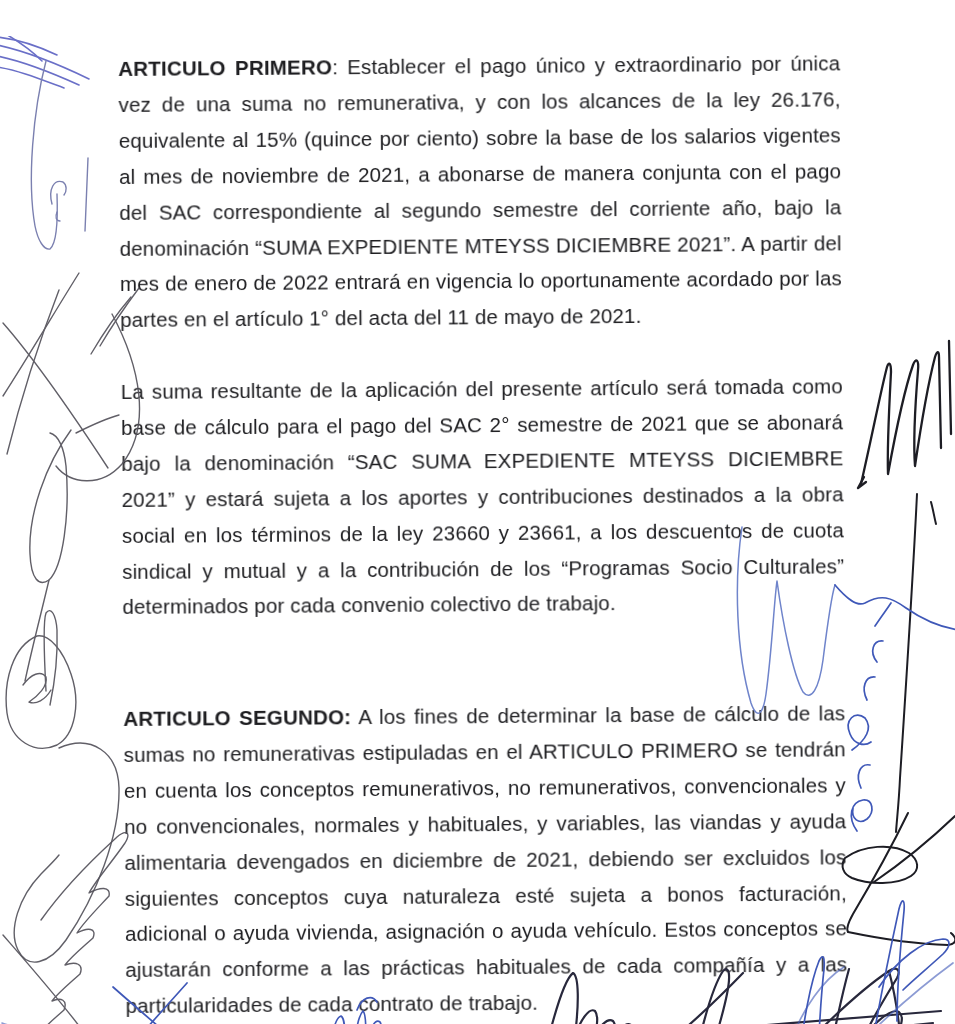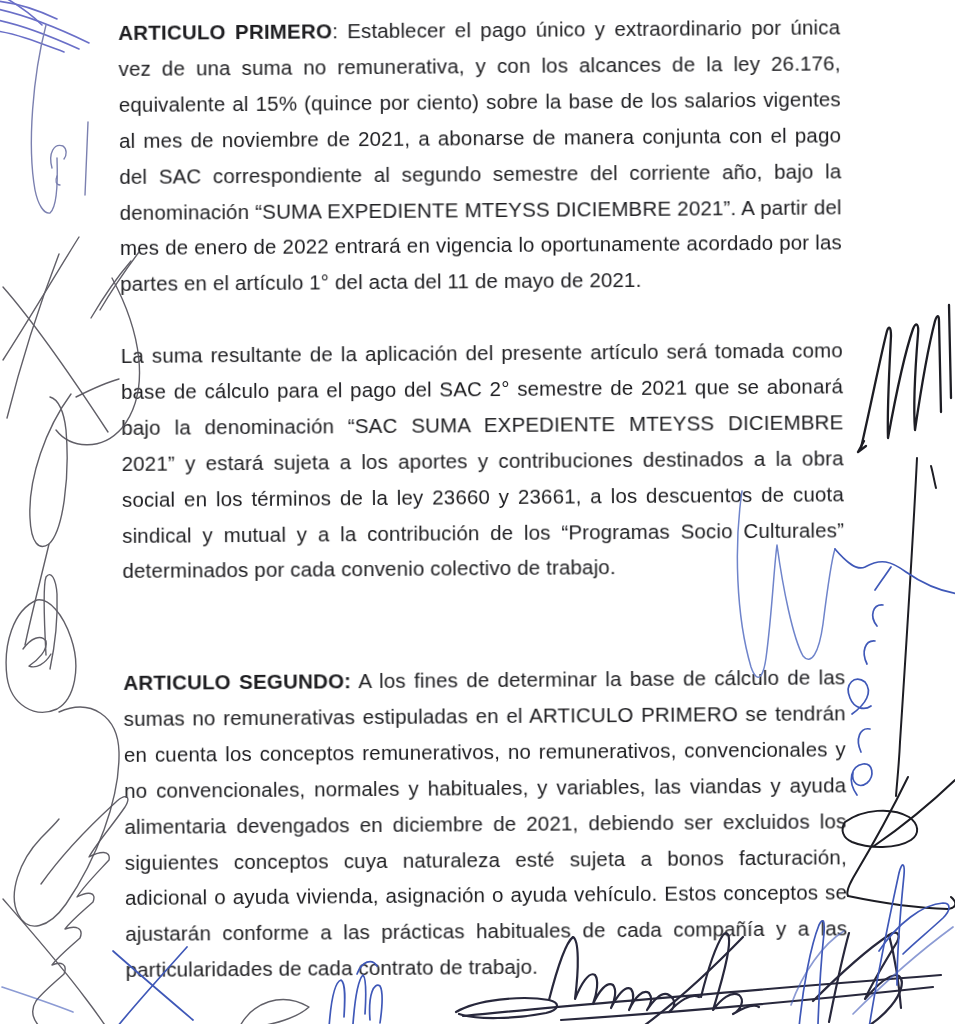--- a/index.html
+++ b/index.html
@@ -2,21 +2,21 @@
 <html lang="es" style="--ink-text: #1f1f22; --ink-blue: #3f58b8; --ink-light_blue: #6f84cb; --ink-violet_blue: #5a60c2; --ink-slate_blue: #7b80b0; --ink-gray: #54525b; --ink-black: #1d1d24; --ink-signature_dark: #28283c; --page-bg: #ffffff;"><head>
 <meta charset="utf-8">
 <style>
   html,body{margin:0;padding:0;}
   body{
     width:955px;height:1024px;
     background:var(--page-bg,#ffffff);
     overflow:hidden;position:relative;
     font-family:"Liberation Sans",sans-serif;
   }
-  .scan-page{position:absolute;inset:0;background:var(--page-bg,#fff);}
+  .scan-page{position:absolute;inset:0;background:var(--page-bg,#fff);margin-top:36px;}
   .doc-text{
     position:absolute;left:118px;top:0;width:722px;height:1024px;
     transform:rotate(-0.45deg);transform-origin:0 0;
     color:var(--ink-text,#1f1f22);
     font-size:20.5px;line-height:35.9px;letter-spacing:.15px;
     filter:blur(.28px) contrast(1.02);
   }
   .para{position:absolute;left:0;width:722px;margin:0;text-align:justify;}
   .para .hd{font-weight:700;letter-spacing:.2px;}
   .p1{top:15px;}

